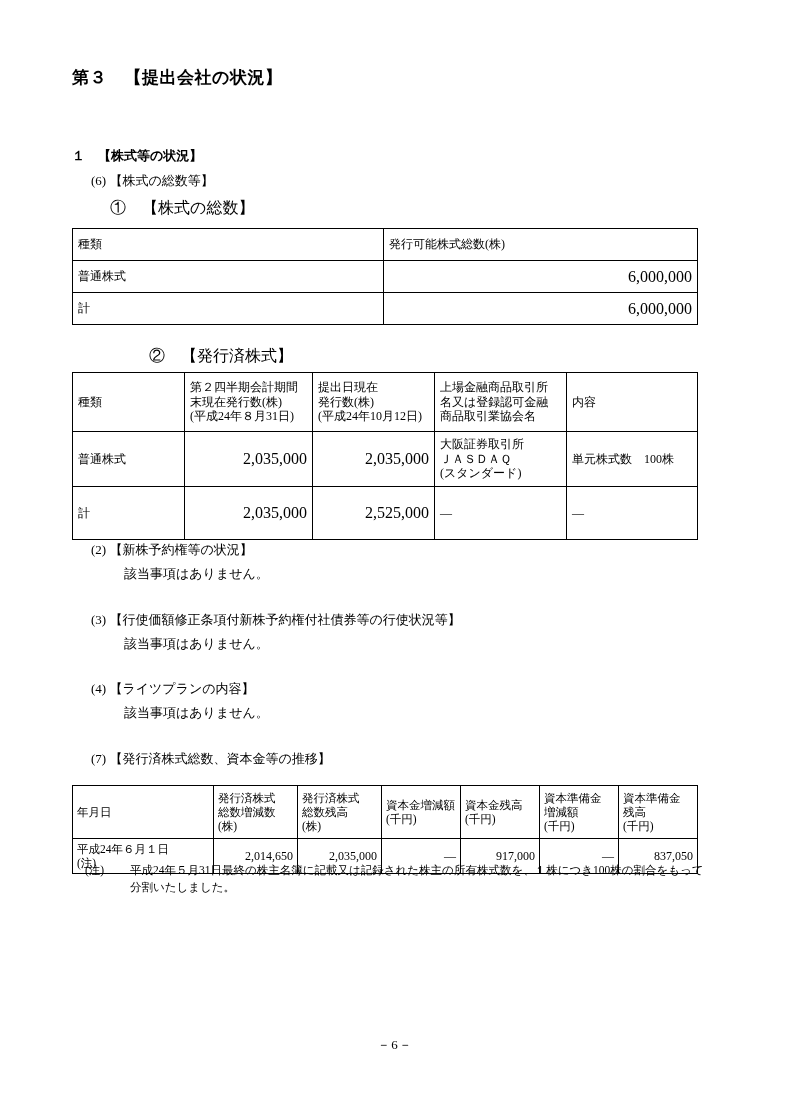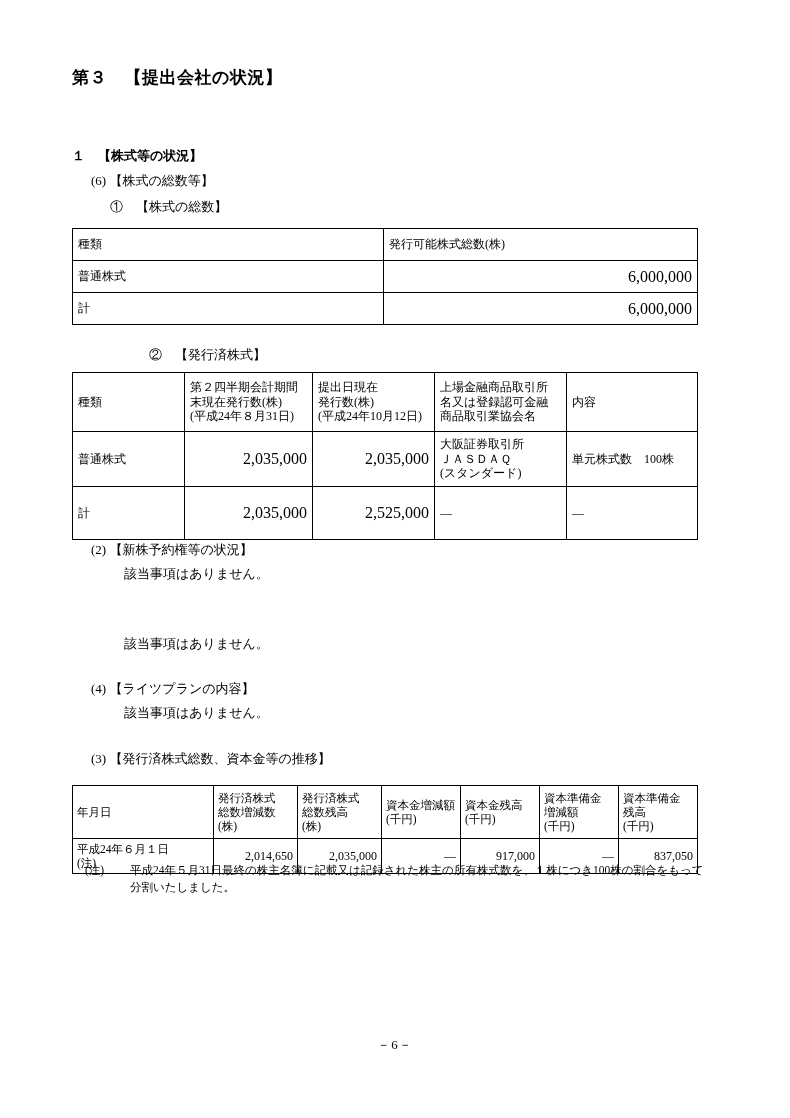--- a/index.html
+++ b/index.html
@@ -42,21 +42,21 @@
   }
   .lvl2 {
     position: absolute;
     left: 91px;
     font-size: 13px;
     white-space: pre;
   }
   .lvl3 {
     position: absolute;
     left: 110px;
-    font-size: 13px;
+    font-size: 16px;
     white-space: pre;
   }
   .body-text {
     position: absolute;
     left: 124px;
     font-size: 13px;
     white-space: pre;
   }
 
   
@@ -203,26 +203,27 @@
         <td class="num">2,525,000</td>
         <td>―</td>
         <td>―</td>
       </tr>
     </tbody>
   </table>
 
   <div class="lvl2" style="top:541px;">(2) 【新株予約権等の状況】</div>
   <div class="body-text" style="top:565px;">該当事項はありません。</div>
 
+  <div class="lvl2" style="top:611px;">(3) 【行使価額修正条項付新株予約権付社債券等の行使状況等】</div>
   <div class="body-text" style="top:635px;">該当事項はありません。</div>
 
   <div class="lvl2" style="top:680px;">(4) 【ライツプランの内容】</div>
   <div class="body-text" style="top:704px;">該当事項はありません。</div>
 
-  <div class="lvl2" style="top:750px;">(3) 【発行済株式総数、資本金等の推移】</div>
+  <div class="lvl2" style="top:750px;">(7) 【発行済株式総数、資本金等の推移】</div>
 
   <table class="doc-table" id="tbl-capital-history">
     <colgroup>
       <col style="width:141px;">
       <col style="width:84px;">
       <col style="width:84px;">
       <col style="width:79px;">
       <col style="width:79px;">
       <col style="width:79px;">
       <col style="width:79px;">

